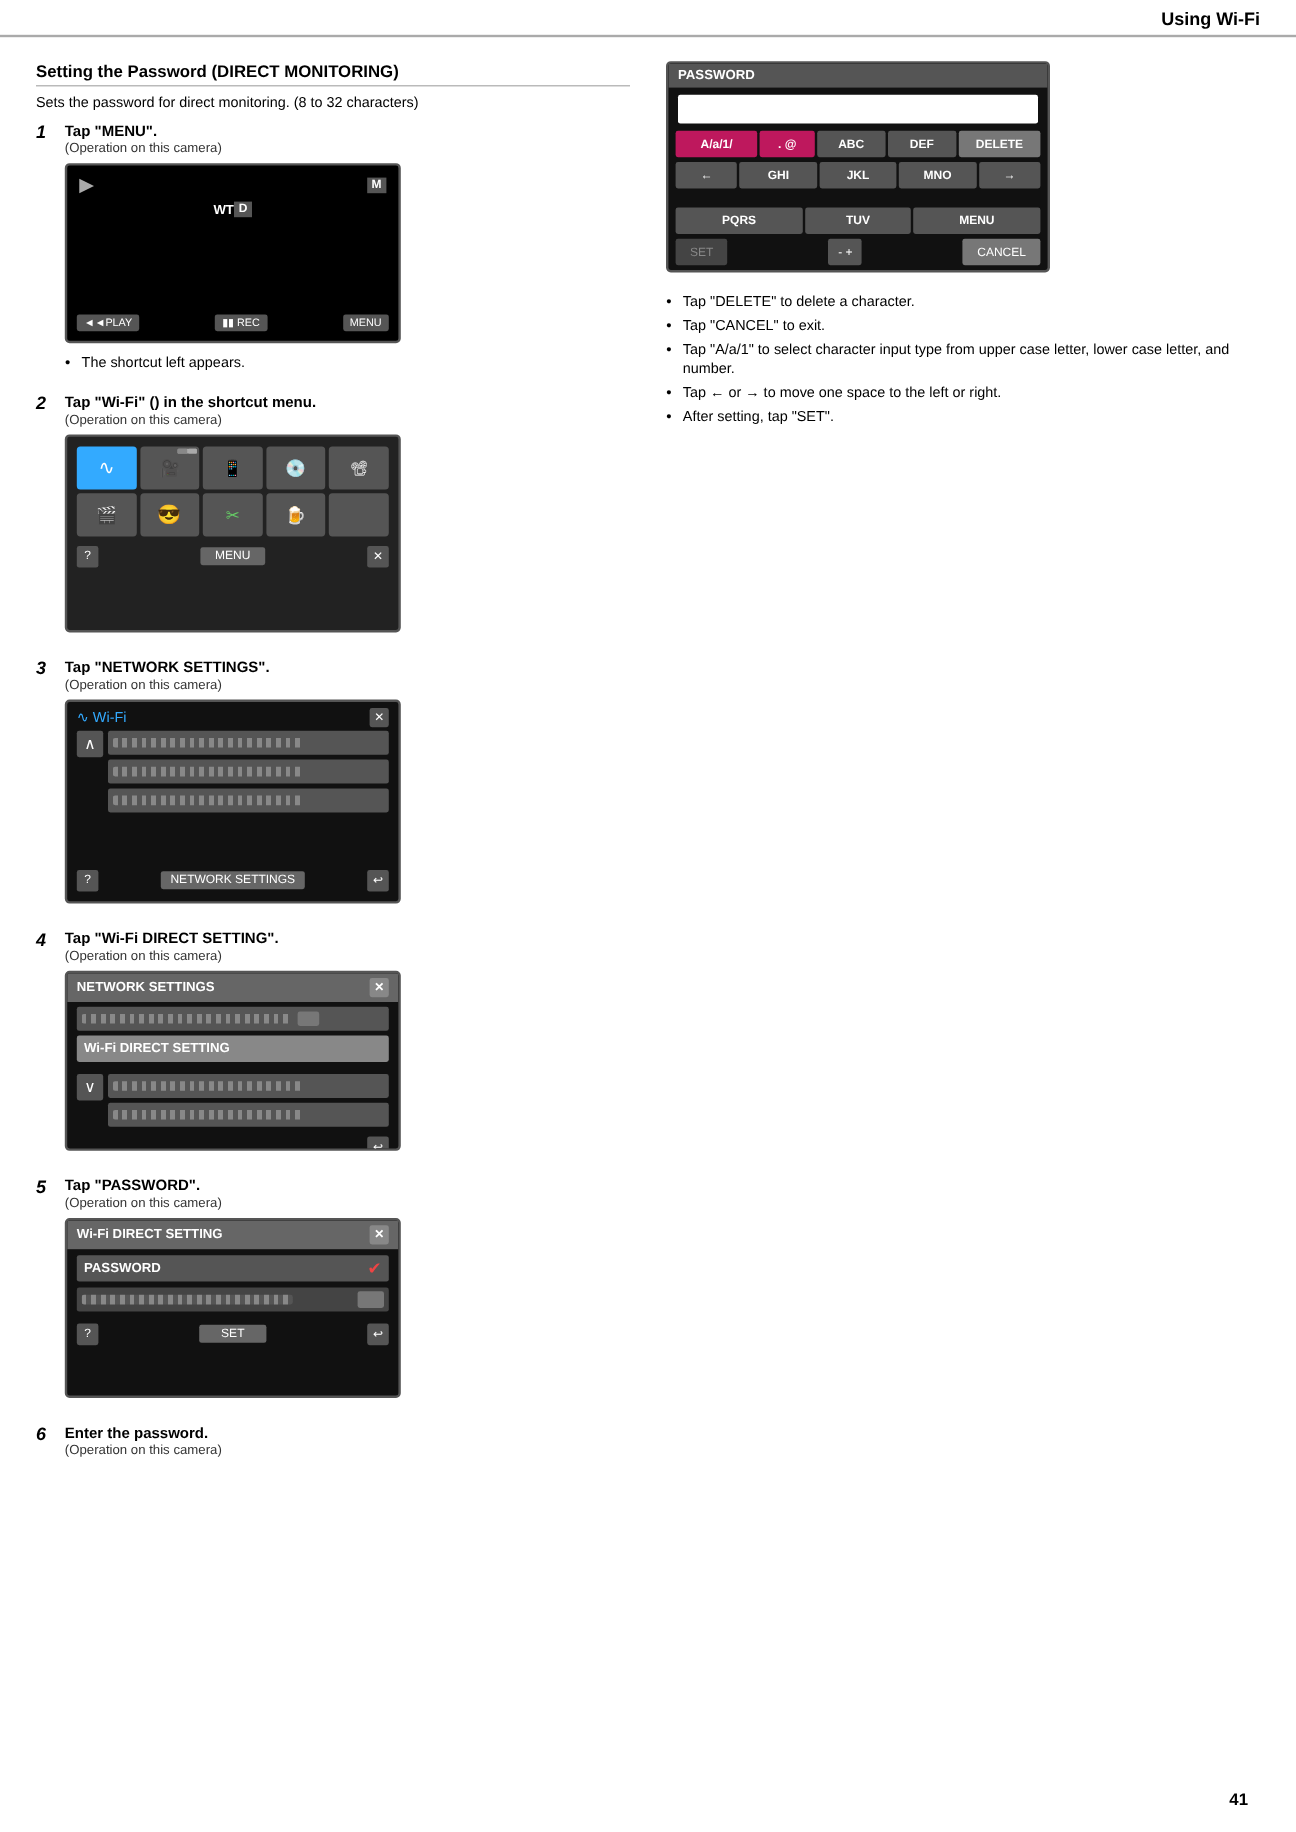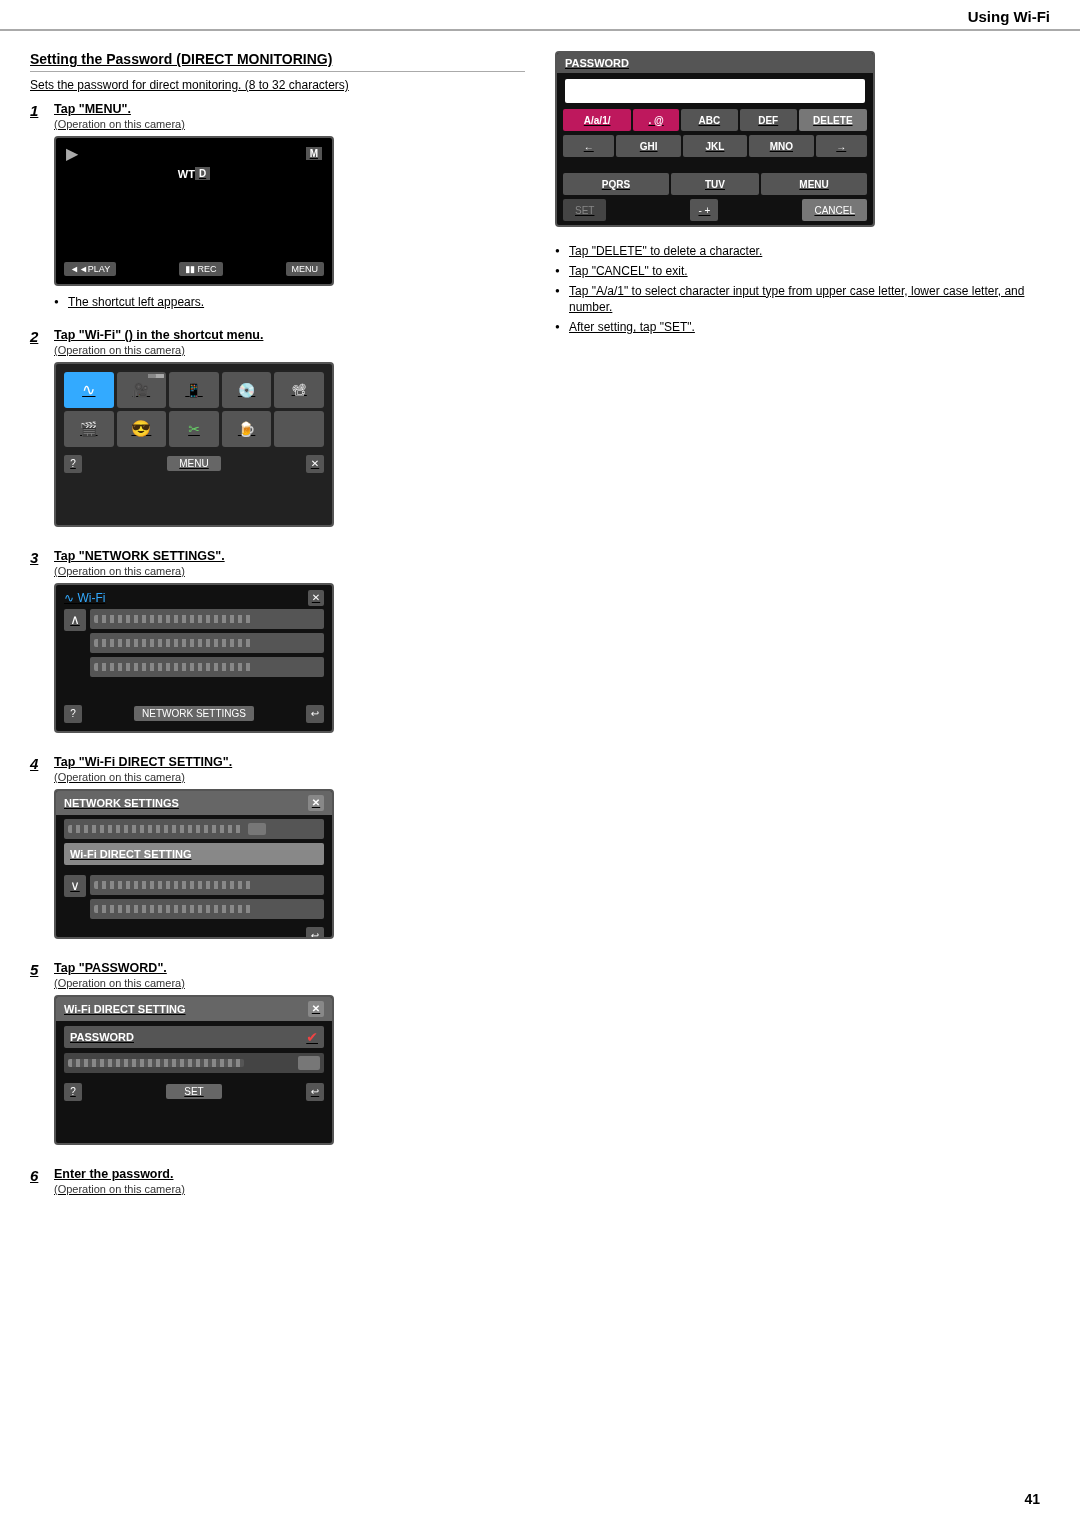--- a/index.html
+++ b/index.html
@@ -34,21 +34,20 @@
       right: 40px;
       font-size: 14px;
       font-weight: bold;
     }
 
     
     .content {
       display: flex;
       padding: 20px 30px;
       gap: 20px;
-      text-decoration: underline;
     }
 
     .left-column {
       flex: 1;
       max-width: 500px;
     }
 
     .right-column {
       flex: 1;
       padding-left: 10px;
@@ -392,21 +391,21 @@
 
       </div>
     </div>
 
     <div class="step">
       <div class="step-number">3</div>
       <div class="step-content">
         <div class="step-label">Tap "NETWORK SETTINGS".</div>
         <div class="step-sublabel">(Operation on this camera)</div>
 
-        <div class="camera-screen screen-rel" style="width:280px;height:150px;background:#111;">
+        <div class="camera-screen screen-rel" style="width:280px;height:170px;background:#111;">
           <div style="display:flex;justify-content:space-between;align-items:center;padding:5px 8px 3px;">
             <span style="color:#3af;font-size:12px;">∿ <span>Wi-Fi</span></span>
             <div style="background:#555;color:#fff;font-size:10px;width:16px;height:16px;display:flex;align-items:center;justify-content:center;border-radius:2px;">✕</div>
           </div>
           <div style="display:flex;padding:0 8px;">
             <div style="margin-right:4px;">
               <div style="background:#555;color:#fff;width:22px;height:22px;display:flex;align-items:center;justify-content:center;border-radius:2px;font-size:13px;margin-bottom:4px;">∧</div>
             </div>
             <div style="flex:1;">
               <div style="background:#555;margin-bottom:4px;height:20px;border-radius:2px;padding:0 4px;display:flex;align-items:center;">
@@ -543,20 +542,21 @@
         <div class="key-minus-plus">- +</div>
         <div class="key-cancel">CANCEL</div>
       </div>
     </div>
 
     <div class="right-bullets">
       <ul class="bullet-list">
         <li>Tap "DELETE" to delete a character.</li>
         <li>Tap "CANCEL" to exit.</li>
         <li>Tap "A/a/1" to select character input type from upper case letter, lower case letter, and number.</li>
+        <li>Tap ← or → to move one space to the left or right.</li>
         <li>After setting, tap "SET".</li>
       </ul>
     </div>
 
   </div>
 </div>
 
 <div class="page-footer">41</div>
 
 </body></html>

